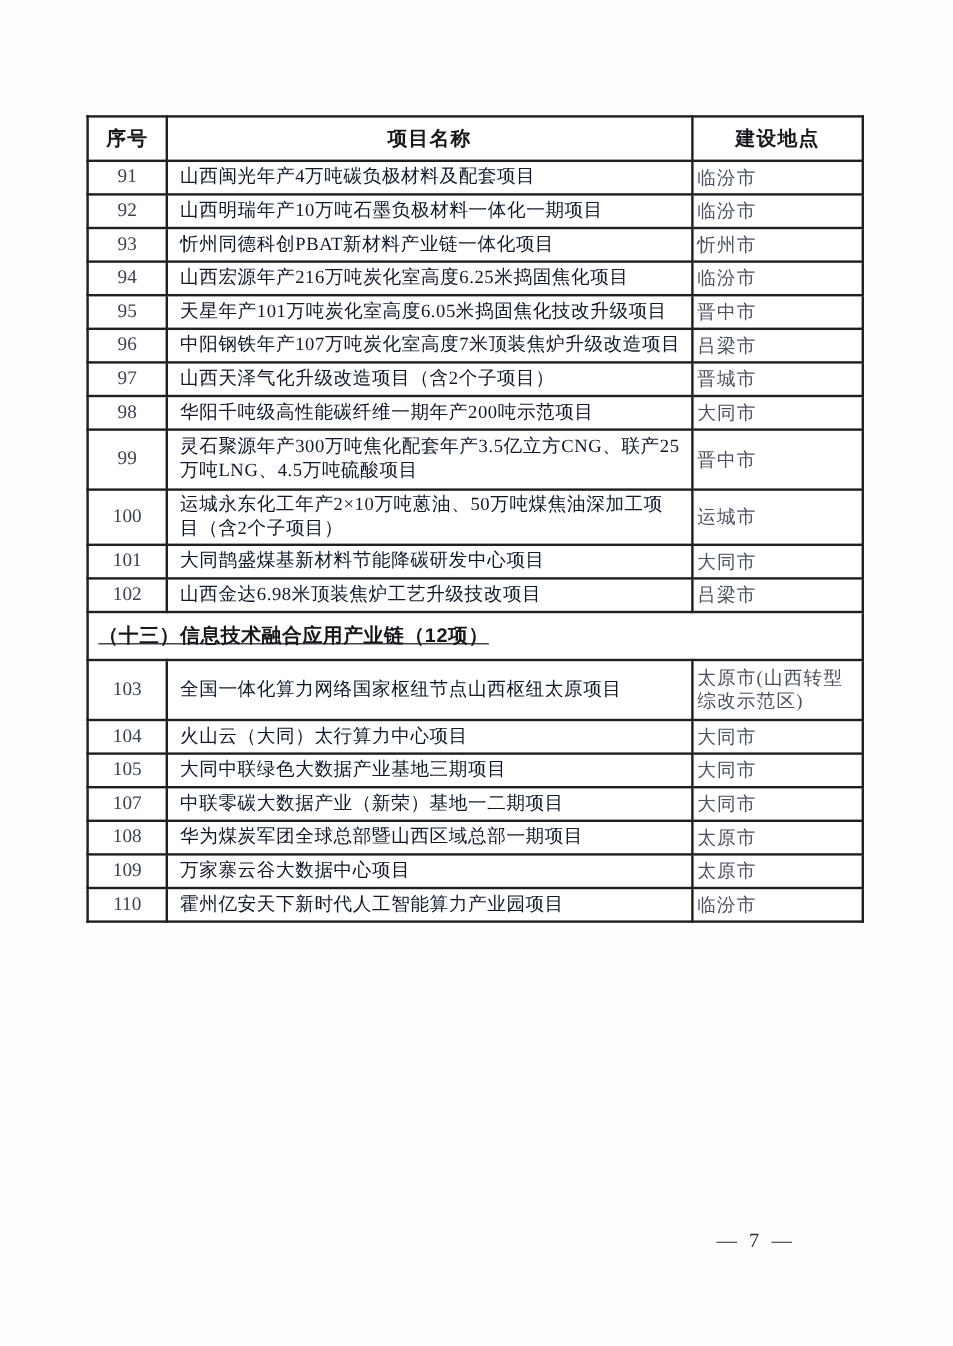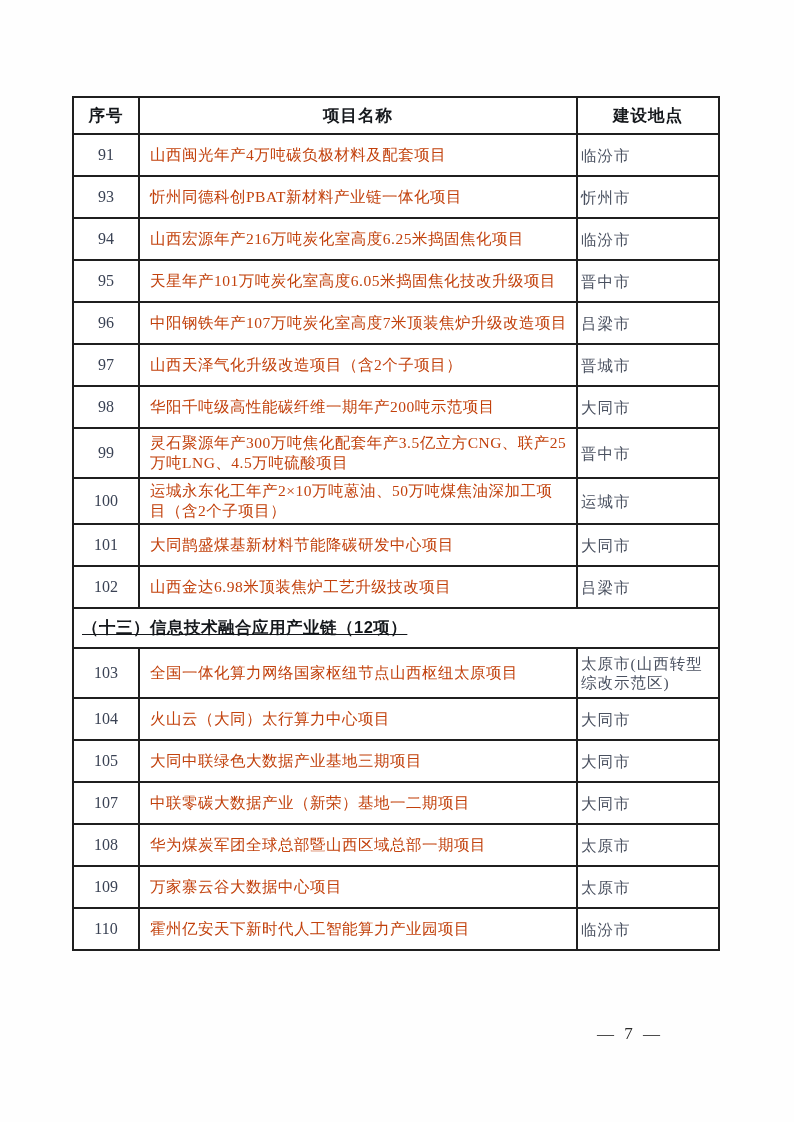--- a/index.html
+++ b/index.html
@@ -33,31 +33,31 @@
     margin-left: 48px;
   }
   .header-row th {
     font-family: "Liberation Sans", "DejaVu Sans", sans-serif;
     font-weight: bold;
     color: #15181c;
     font-size: 16.5px;
     text-align: center;
     letter-spacing: 1px;
   }
-  .r   { height: 42px; }
+  .r   { height: 28px; }
   .r-t { height: 50px; }
   .r-m { height: 44px; }
   .r-section { height: 40px; }
   .c-no {
     text-align: center;
     color: #3a4254;
     font-size: 16px;
   }
   .c-name {
-    color: #c2410c;
+    color: #0f172a;
     font-size: 15.5px;
     line-height: 20px;
     padding: 2px 8px 2px 10px;
     text-align: left;
     letter-spacing: 0.5px;
   }
   .c-loc {
     color: #4a5160;
     font-size: 15.5px;
     line-height: 19px;
@@ -102,20 +102,25 @@
       <th>项目名称</th>
       <th>建设地点</th>
     </tr>
 
     <tr class="r">
       <td class="c-no">91</td>
       <td class="c-name">山西闽光年产4万吨碳负极材料及配套项目</td>
       <td class="c-loc">临汾市</td>
     </tr>
     <tr class="r">
+      <td class="c-no">92</td>
+      <td class="c-name">山西明瑞年产10万吨石墨负极材料一体化一期项目</td>
+      <td class="c-loc">临汾市</td>
+    </tr>
+    <tr class="r">
       <td class="c-no">93</td>
       <td class="c-name">忻州同德科创PBAT新材料产业链一体化项目</td>
       <td class="c-loc">忻州市</td>
     </tr>
     <tr class="r">
       <td class="c-no">94</td>
       <td class="c-name">山西宏源年产216万吨炭化室高度6.25米捣固焦化项目</td>
       <td class="c-loc">临汾市</td>
     </tr>
     <tr class="r">

